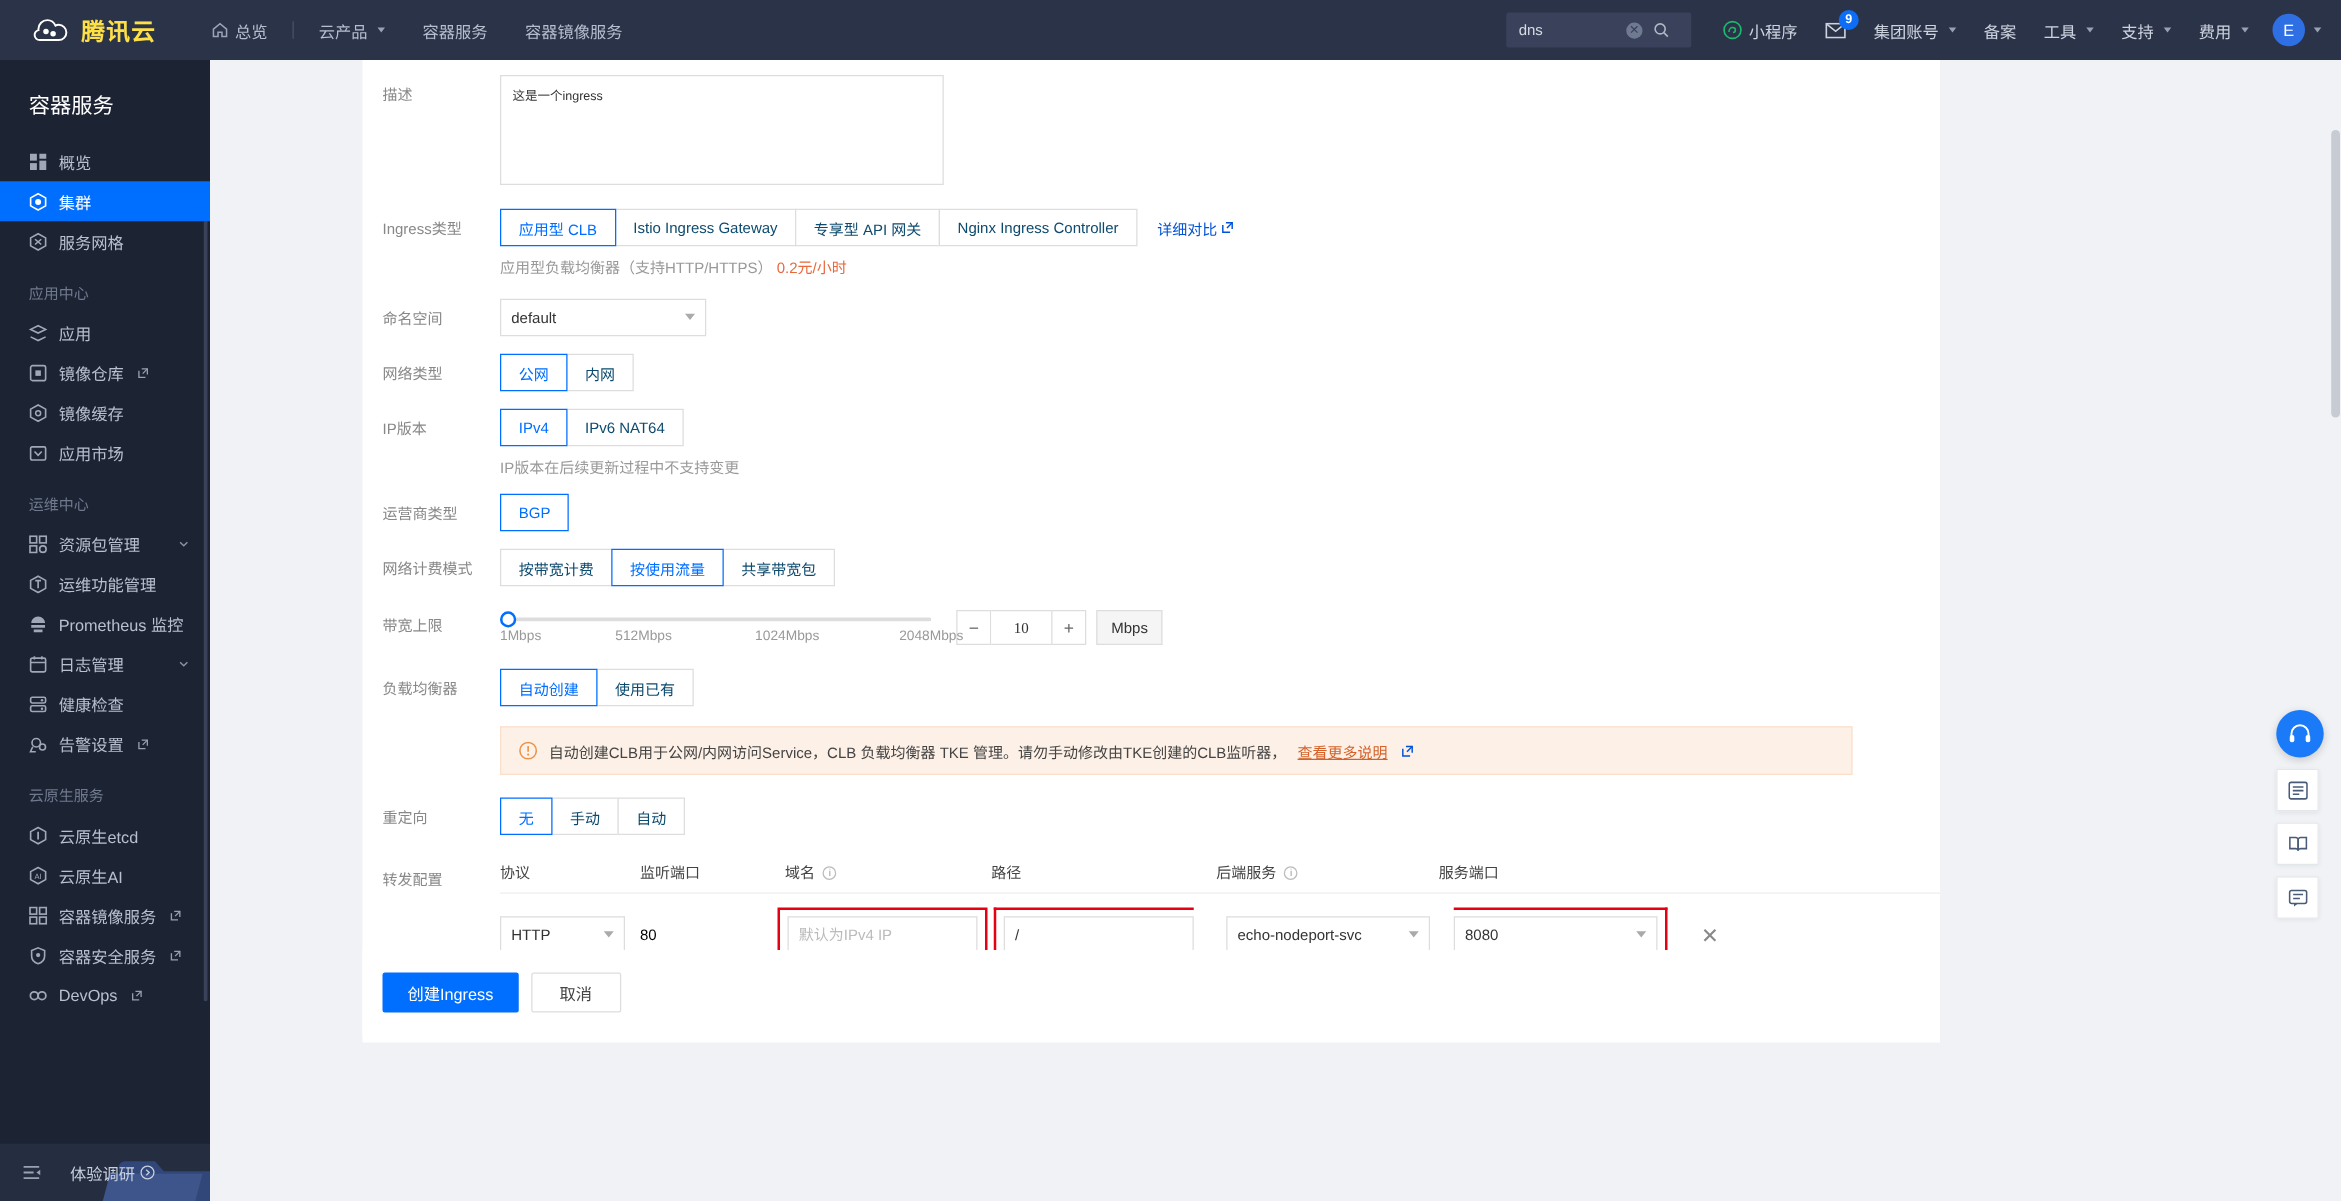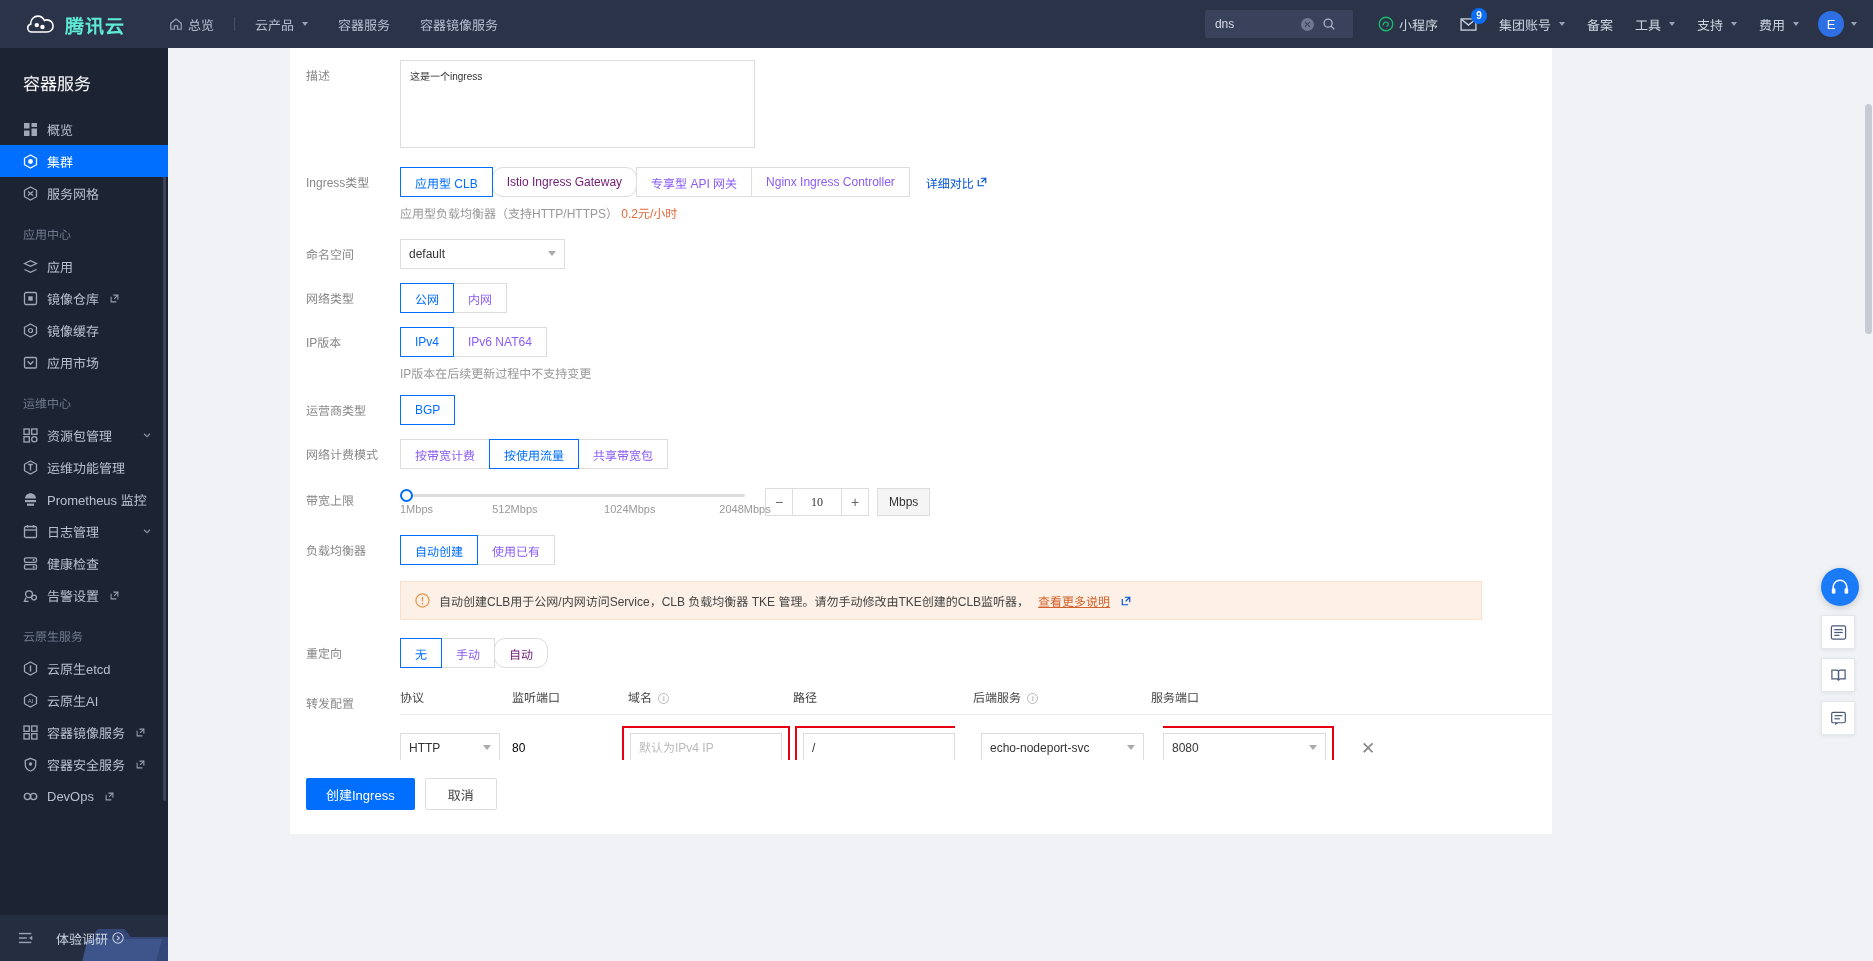--- a/index.html
+++ b/index.html
@@ -12,21 +12,21 @@
   #app { position: relative; width: 1873px; height: 961px; }
 
   
   #header {
     position: absolute; top: 0; left: 0; width: 1873px; height: 48px;
     background: #2b3348; display: flex; align-items: center;
     z-index: 40;
   }
   .logo-wrap { display: flex; align-items: center; padding-left: 26px; gap: 9px; }
   .logo-mark { width: 30px; height: 22px; }
-  .logo-text { color: #5eead4; font-size: 19px; font-weight: 700; letter-spacing: 1px; }
+  .logo-text { color: #fde047; font-size: 19px; font-weight: 700; letter-spacing: 1px; }
   .hnav { display: flex; align-items: center; margin-left: 30px; gap: 2px; }
   .hnav-item {
     color: #b6bfd0; font-size: 13px; padding: 0 14px; height: 48px;
     display: flex; align-items: center; gap: 5px; cursor: pointer; white-space: nowrap;
   }
   .hnav-sep { width: 1px; height: 14px; background: #4a5366; margin: 0 4px; }
   .home-ico { width: 14px; height: 14px; }
   .caret { width: 0; height: 0; border-left: 3.5px solid transparent; border-right: 3.5px solid transparent;
            border-top: 4px solid #98a2b5; margin-left: 3px; display:inline-block; }
   .header-right { margin-left: auto; display: flex; align-items: center; padding-right: 16px; gap: 0px; }
@@ -117,26 +117,26 @@
   .rbody { flex: 1; }
 
   textarea.desc {
     width: 355px; height: 88px; border: 1px solid #ddd; resize: none;
     padding: 7px 9px; font-size: 10px; font-family: inherit; color: #333; outline: none;
   }
 
   .seg { display: flex; }
   .seg button {
     border: 1px solid #ddd; background: #fff; height: 30px; padding: 0 14px;
-    font-size: 12px; font-family: inherit; color: #8b5cf6; cursor: pointer;
+    font-size: 12px; font-family: inherit; color: #0c4a6e; cursor: pointer;
     margin-left: -1px; position: relative;
   }
   .seg button:first-child { margin-left: 0; }
   .seg button.on { color: #006eff; border-color: #006eff; z-index: 2; }
-  .seg button.off { color: #701a75; cursor: default; border-radius: 11px; }
+  .seg button.off { color: #0c4a6e; cursor: default; }
   .hint { color: #999; font-size: 12px; margin-top: 7px; }
   .price { color: #e8683b; }
   .link { color: #0052d9; cursor: pointer; font-size: 12px; }
   .link-ext { display: inline-flex; align-items: center; gap: 3px; }
 
   select.sel, .fakesel {
     width: 165px; height: 30px; border: 1px solid #ddd; background: #fff;
     font-size: 12px; font-family: inherit; color: #333; padding: 0 8px;
     outline: none; appearance: none; cursor: pointer;
   }

